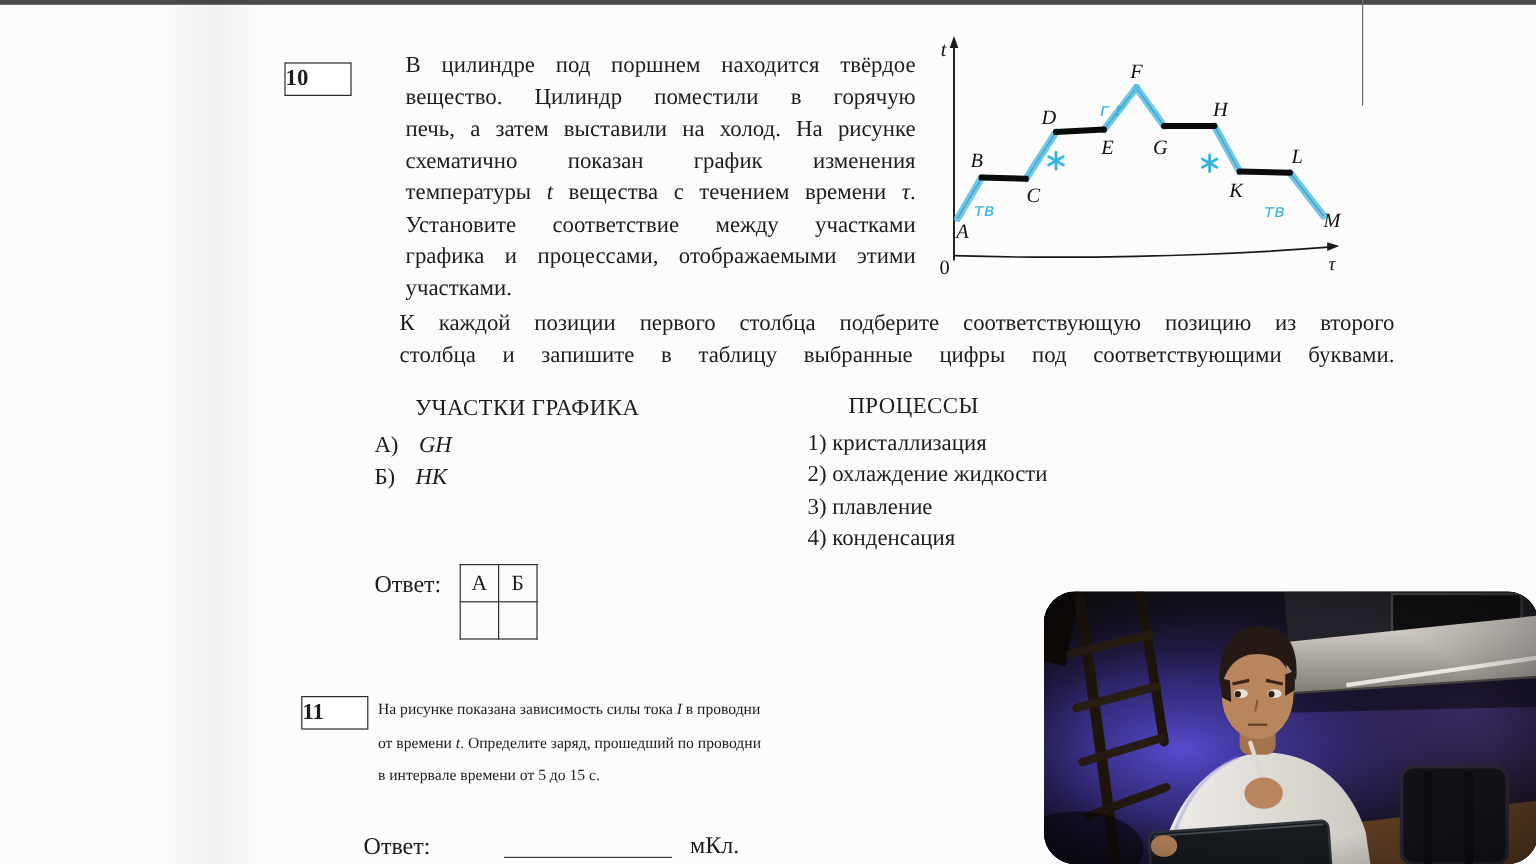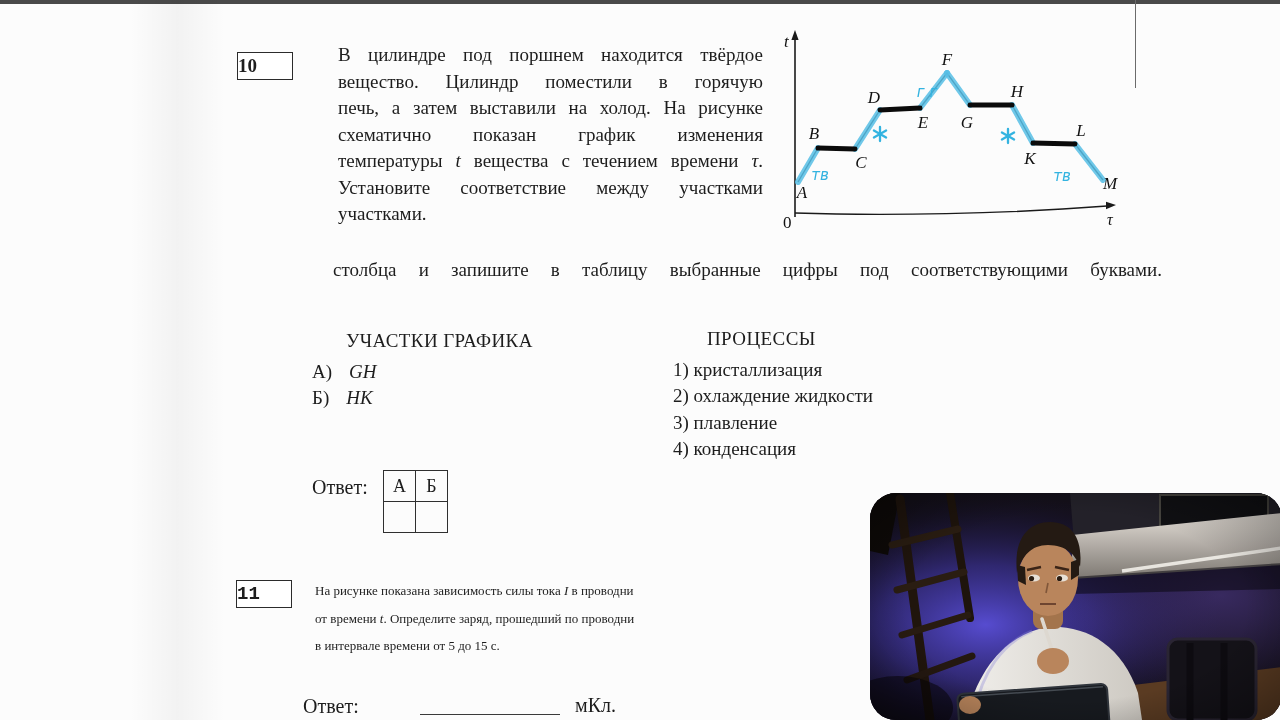--- a/index.html
+++ b/index.html
@@ -7,21 +7,21 @@
          background:var(--page-bg,#fcfcfc);font-family:"Liberation Serif",serif;color:var(--ink,#1d1d1d);}
   .top-strip{position:absolute;left:0;top:0;width:1280px;height:4px;background:var(--top-strip,#4a4a4a);}
   .page-shade{position:absolute;left:130px;top:0;width:95px;height:720px;
               background:linear-gradient(90deg,rgba(0,0,0,0),rgba(0,0,0,.04),rgba(0,0,0,0));}
   .page-edge-line{position:absolute;left:1135px;top:0;width:1px;height:88px;background:#6b6b6b;}
 
   .numbox{position:absolute;width:54px;height:26px;border:1.6px solid #2b2b2b;
           display:flex;align-items:center;
           font-weight:bold;font-size:19px;background:#fff;}
   .p10box{left:237px;top:52px;}
-  .p11box{left:236px;top:580px;font-family:Liberation Mono, monospace;}
+  .p11box{left:251px;top:580px;}
 
   .p10text{position:absolute;left:315px;top:42px;width:448px;font-size:19px;line-height:26.5px;}
   .jline{text-align:justify;text-align-last:justify;margin-left:23px;}
   .jline.lastline{text-align-last:left;}
   .instr{position:absolute;left:310px;top:256px;width:852px;font-size:19px;line-height:27px;}
 
   .graph-wrap{position:absolute;left:775px;top:25px;width:350px;height:205px;}
 
   .col-left{position:absolute;left:312px;top:330px;width:330px;font-size:19px;}
   .col-right{position:absolute;left:673px;top:328px;width:330px;font-size:19px;}
@@ -56,20 +56,21 @@
   <div class="numbox p10box">
     <span>10</span>
   </div>
   <div class="p10text">
       <div class="jline"><span>В цилиндре под поршнем находится твёрдое</span></div>
       <div class="jline"><span>вещество. Цилиндр поместили в горячую</span></div>
       <div class="jline"><span>печь, а затем выставили на холод. На рисунке</span></div>
       <div class="jline"><span>схематично показан график изменения</span></div>
       <div class="jline"><span>температуры </span><i>t</i><span> вещества с течением времени </span><i>τ</i><span>.</span></div>
       <div class="jline"><span>Установите соответствие между участками</span></div>
+      <div class="jline"><span>графика и процессами, отображаемыми этими</span></div>
       <div class="jline lastline"><span>участками.</span></div>
     </div>
 
   <div class="graph-wrap">
     <svg width="350" height="205" viewBox="0 0 350 205">
         <line x1="20" y1="192" x2="20" y2="12" stroke="#1a1a1a" stroke-width="1.6"></line>
         <polygon points="20,5 16.4,15 23.6,15" fill="#1a1a1a"></polygon>
         <path d="M20,188 C110,191 230,189 332,181" stroke="#1a1a1a" stroke-width="1.4" fill="none"></path>
         <polygon points="341,180 331,176.8 331,184.2" fill="#1a1a1a"></polygon>
         <polyline points="23,157 43,123 80,124 105,85 145,83 172,48 195,80 237,80 258,118 300,119 328,155" fill="none" stroke="#161616" stroke-width="1.3"></polyline>
@@ -103,20 +104,21 @@
         <line x1="98.91" y1="112.5" x2="111.09" y2="105.5" stroke="#33b3e0" stroke-width="2.3" stroke-linecap="round"></line>
         <text x="152" y="72" text-anchor="middle" fill="#33b3e0" font-size="15" font-style="italic" font-family="&quot;DejaVu Sans&quot;,sans-serif">г г</text>
         <line x1="233" y1="104" x2="233" y2="118" stroke="#33b3e0" stroke-width="2.3" stroke-linecap="round"></line>
         <line x1="226.91" y1="107.5" x2="239.09" y2="114.5" stroke="#33b3e0" stroke-width="2.3" stroke-linecap="round"></line>
         <line x1="226.91" y1="114.5" x2="239.09" y2="107.5" stroke="#33b3e0" stroke-width="2.3" stroke-linecap="round"></line>
         <text x="287" y="156" text-anchor="middle" fill="#33b3e0" font-size="15" font-style="italic" font-family="&quot;DejaVu Sans&quot;,sans-serif">тв</text>
       </svg>
   </div>
 
   <div class="instr">
+      <div class="jline"><span>К каждой позиции первого столбца подберите соответствующую позицию из второго</span></div>
       <div class="jline"><span>столбца и запишите в таблицу выбранные цифры под соответствующими буквами.</span></div>
     </div>
 
   <div class="col-left">
     <div class="colheader">УЧАСТКИ ГРАФИКА</div>
     <div class="colitem">
       <span>А)</span><i>GH</i>
     </div>
     <div class="colitem">
       <span>Б)</span><i>HK</i>

